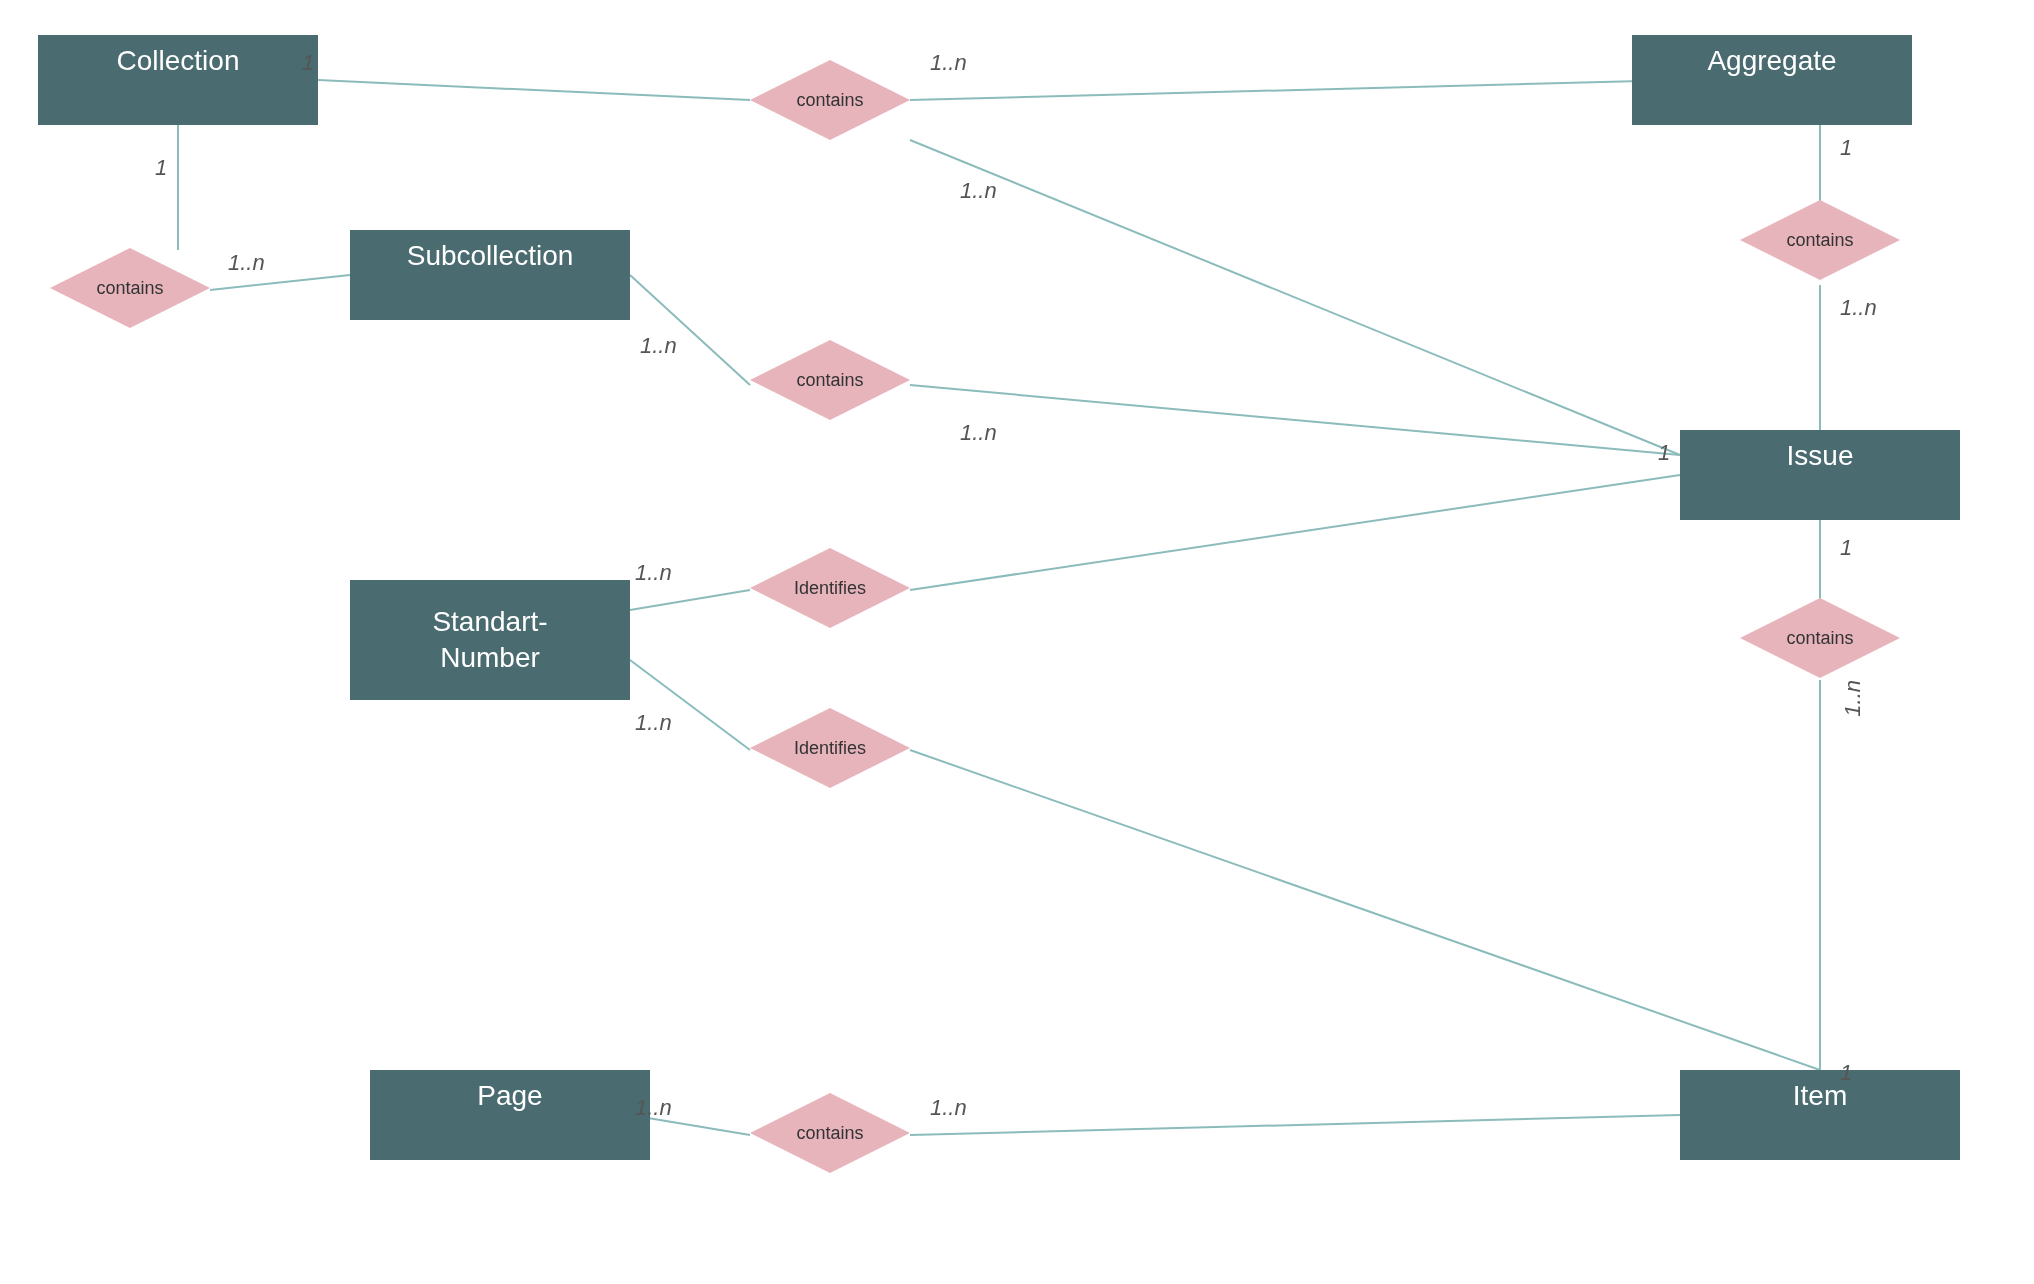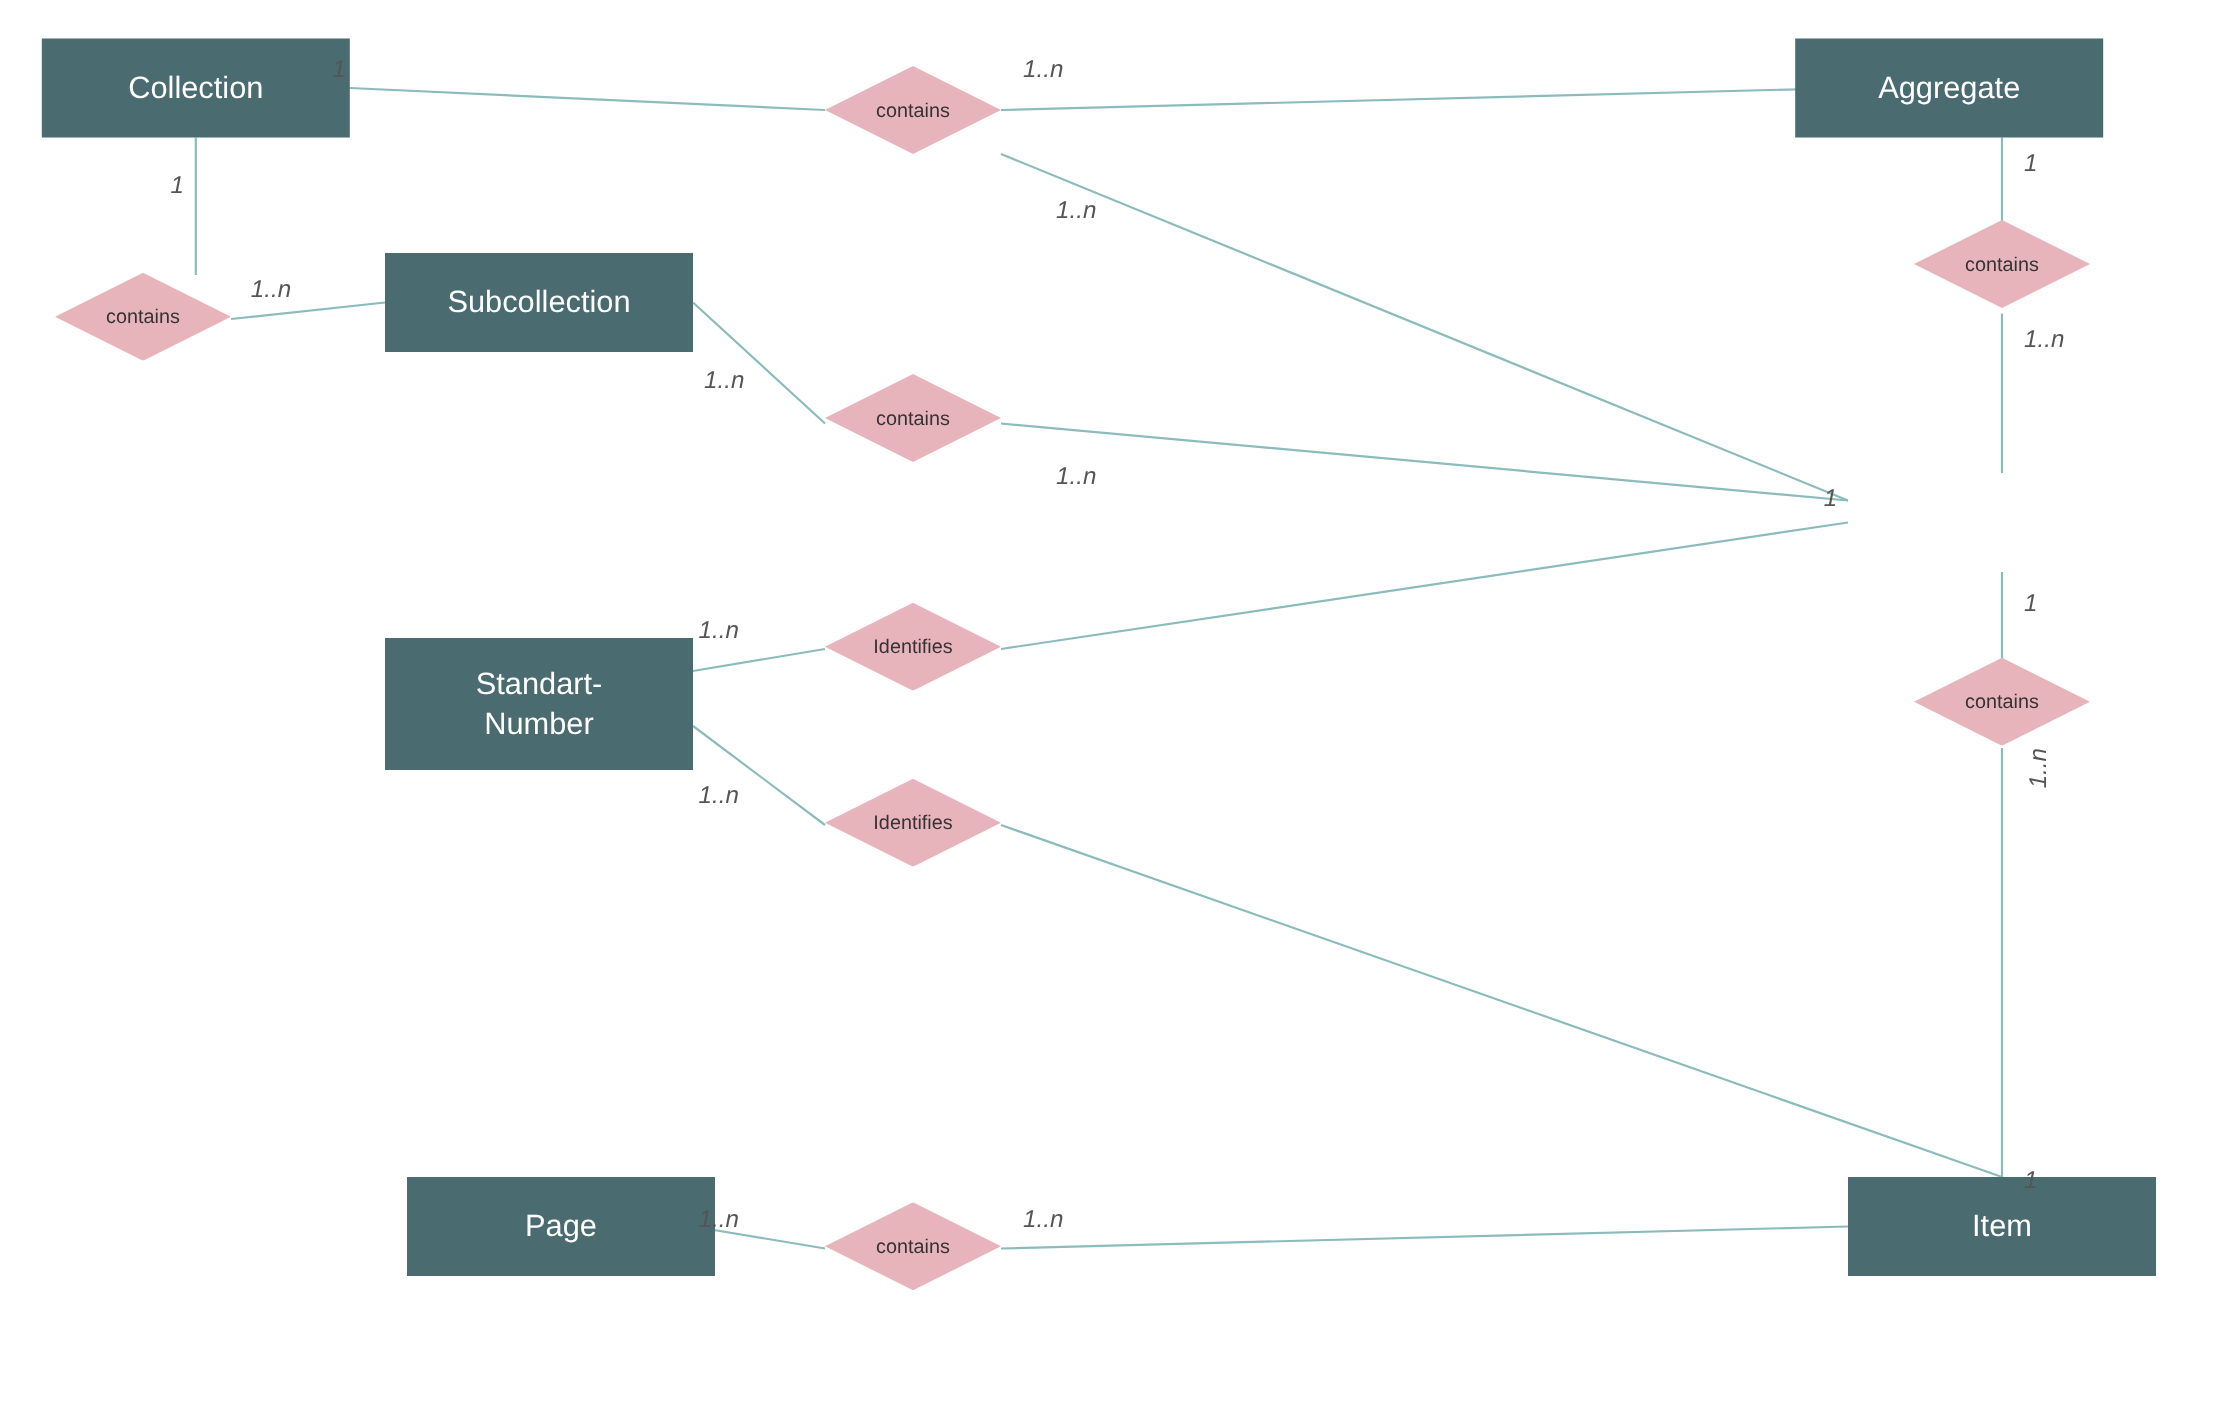--- a/index.html
+++ b/index.html
@@ -16,21 +16,20 @@
       width: 2034px;
       height: 1284px;
     }
     .entity {
       position: absolute;
       background: #4a6b6f;
       color: #fff;
       font-size: 28px;
       font-weight: 500;
       display: flex;
-      align-items: center;
       justify-content: center;
       text-align: center;
       padding: 10px 20px;
     }
     .diamond {
       position: absolute;
       display: flex;
       align-items: center;
       justify-content: center;
       text-align: center;
@@ -114,20 +113,23 @@
   </div>
 
   <div class="entity" style="left:1632px; top:35px; width:280px; height:90px;">
     <span>Aggregate</span>
   </div>
 
   <div class="entity" style="left:350px; top:230px; width:280px; height:90px;">
     <span>Subcollection</span>
   </div>
 
+  <div class="entity" style="left:1680px; top:430px; width:280px; height:90px;">
+    <span>Issue</span>
+  </div>
 
   <div class="entity" style="left:350px; top:580px; width:280px; height:120px; flex-direction:column; line-height:1.3;">
     <span>Standart-<br>Number</span>
   </div>
 
   <div class="entity" style="left:350px; top:1070px; width:280px; height:90px;margin-left:20px;">
     <span>Page</span>
   </div>
 
   <div class="entity" style="left:1680px; top:1070px; width:280px; height:90px;">

